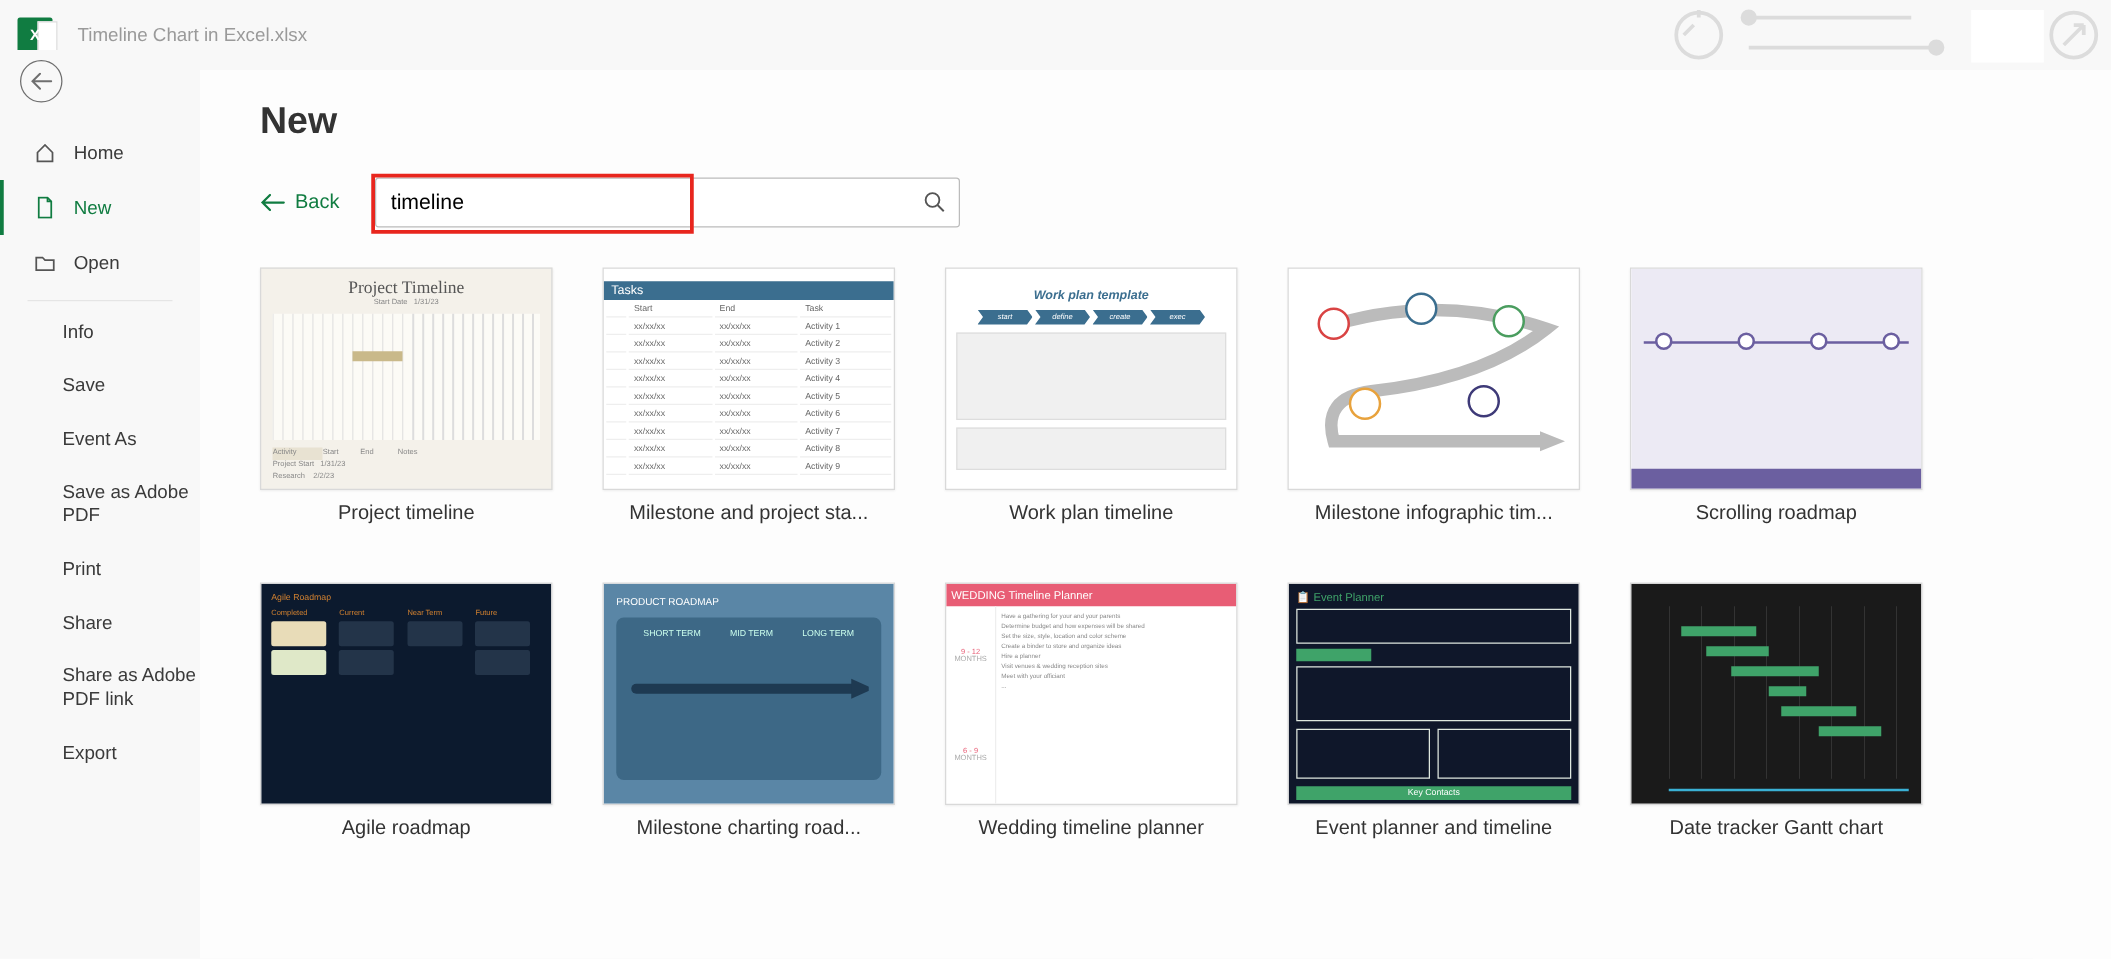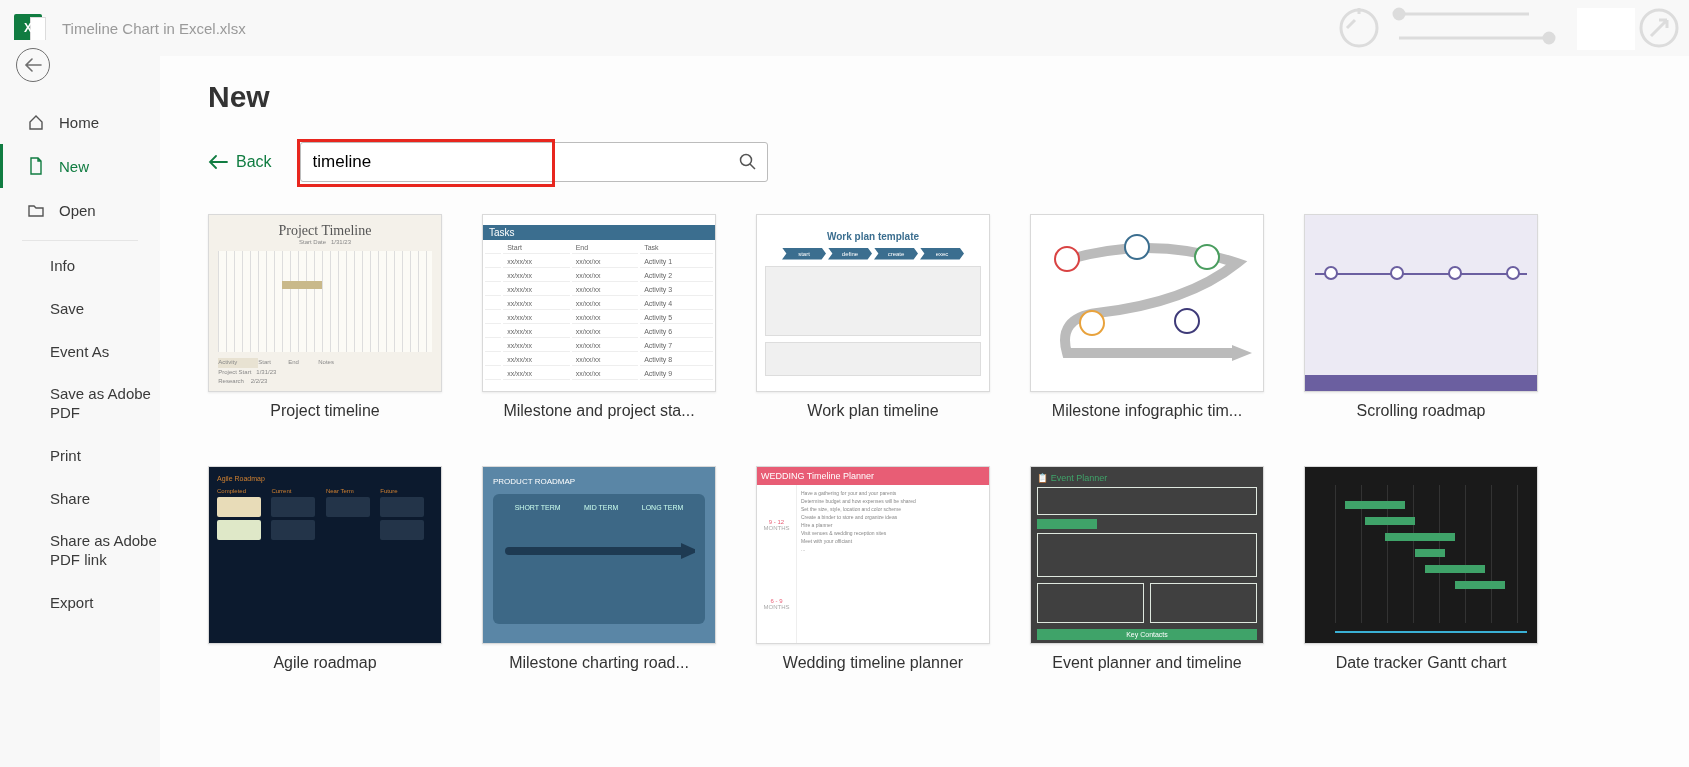--- a/index.html
+++ b/index.html
@@ -152,21 +152,21 @@
 .wp-banner { display:flex; gap:2px; margin:6px 0;}
 .wp-arrow { background:#3b6e8f; color:#fff; font-size:6px; padding:3px 2px; clip-path: polygon(0 0, 90% 0, 100% 50%, 90% 100%, 0 100%, 10% 50%); width:44px; text-align:center;}
 .scroll-bg { background:#eceaf4; width:100%; height:100%; position:relative;}
 .scroll-line{ position:absolute; left:10px; right:10px; top:58px; height:2px; background:#6b5fa0;}
 .agile-bg{ background:#0c1a2e; width:100%; height:100%; padding:8px;}
 .agile-col{ display:inline-block; width:44px; vertical-align:top; margin-right:6px;}
 .agile-h{ font-size:6px; color:#d08030; margin-bottom:3px;}
 .agile-box{ background:#233449; height:20px; margin-bottom:3px; border-radius:2px;}
 .roadmap-bg{ background:#5a86a6; width:100%; height:100%; padding:10px;}
 .wed-header{ background:#e85d75; color:#fff; font-size:9px; padding:4px; width:100%;}
-.evt-bg{ background:#404040; width:100%; height:100%; padding:6px;}
+.evt-bg{ background:#0f172a; width:100%; height:100%; padding:6px;}
 .evt-bar{ background:#3fa369; height:10px; margin-bottom:4px;}
 .gantt-bg{ background:#1a1a1a; width:100%; height:100%; position:relative;}
 .gantt-bar{ position:absolute; height:8px; background:#3fa369;}
 </style>
 </head>
 <body>
 
 <div class="titlebar">
   <div class="app-icon">
       <span>X</span>
@@ -337,21 +337,21 @@
                 <td>xx/xx/xx</td>
                 <td>Activity 9</td>
               </tr>
             </tbody>
           </table>
       </div>
       <div class="card-label">Milestone and project sta...</div>
     </div>
 
     <div class="card">
-      <div class="thumb" style="flex-direction:column; padding:8px;">
+      <div class="thumb" style="flex-direction:column; padding:8px;font-style:italic;">
         <div style="color:#3b6e8f; font-size:10px; font-weight:600;">Work plan template</div>
         <div class="wp-banner">
             <div class="wp-arrow">start</div>
             <div class="wp-arrow">define</div>
             <div class="wp-arrow">create</div>
             <div class="wp-arrow">exec</div>
           </div>
         <div style="width:100%; height:70px; background:#f0f0f0; border:1px solid #ddd;"></div>
         <div style="width:100%; height:34px; background:#f0f0f0; border:1px solid #ddd; margin-top:6px;"></div>
       </div>

